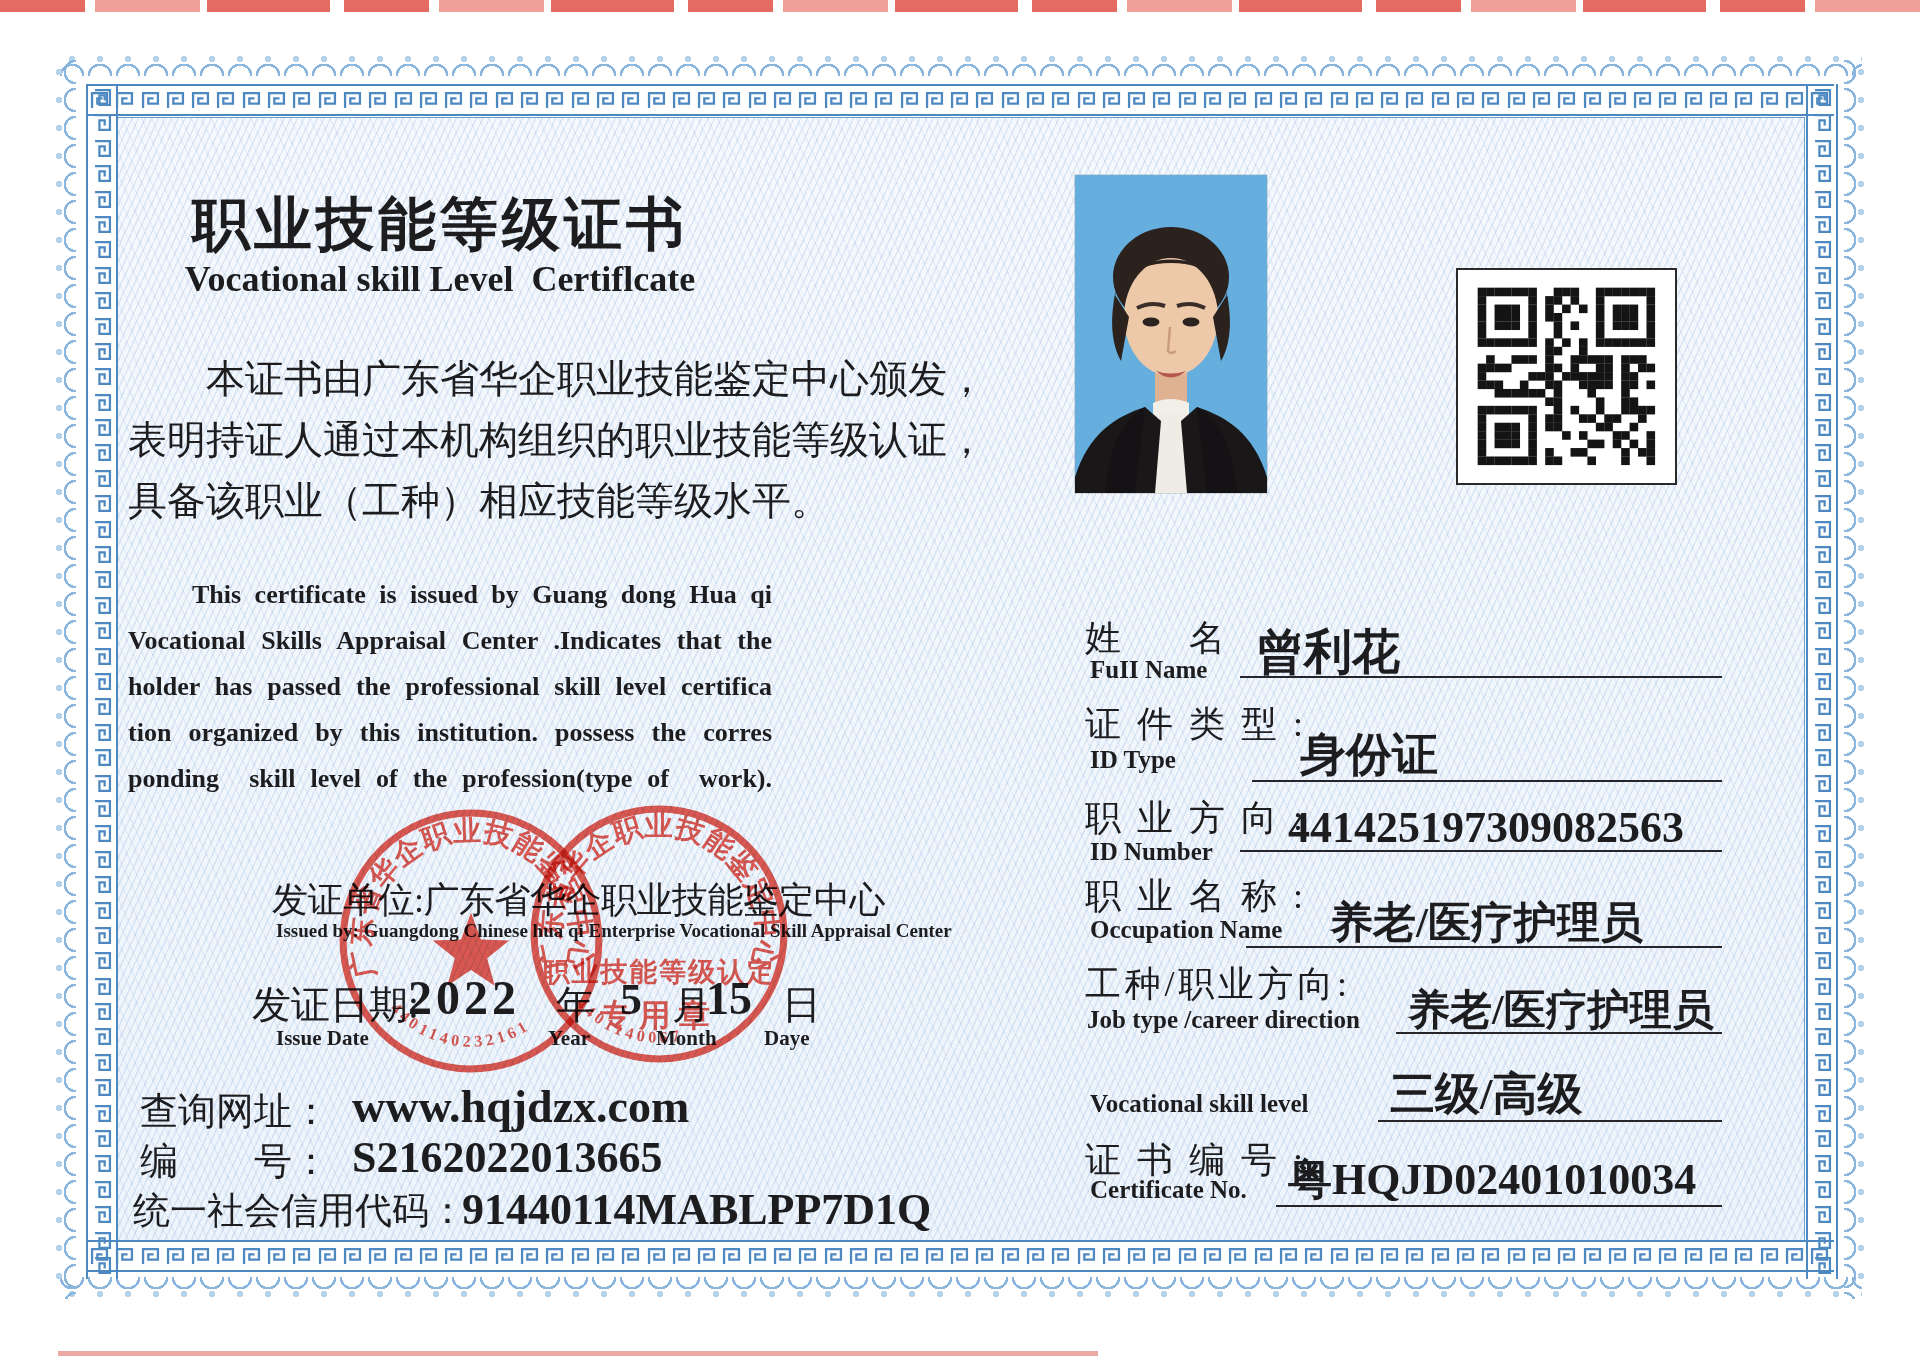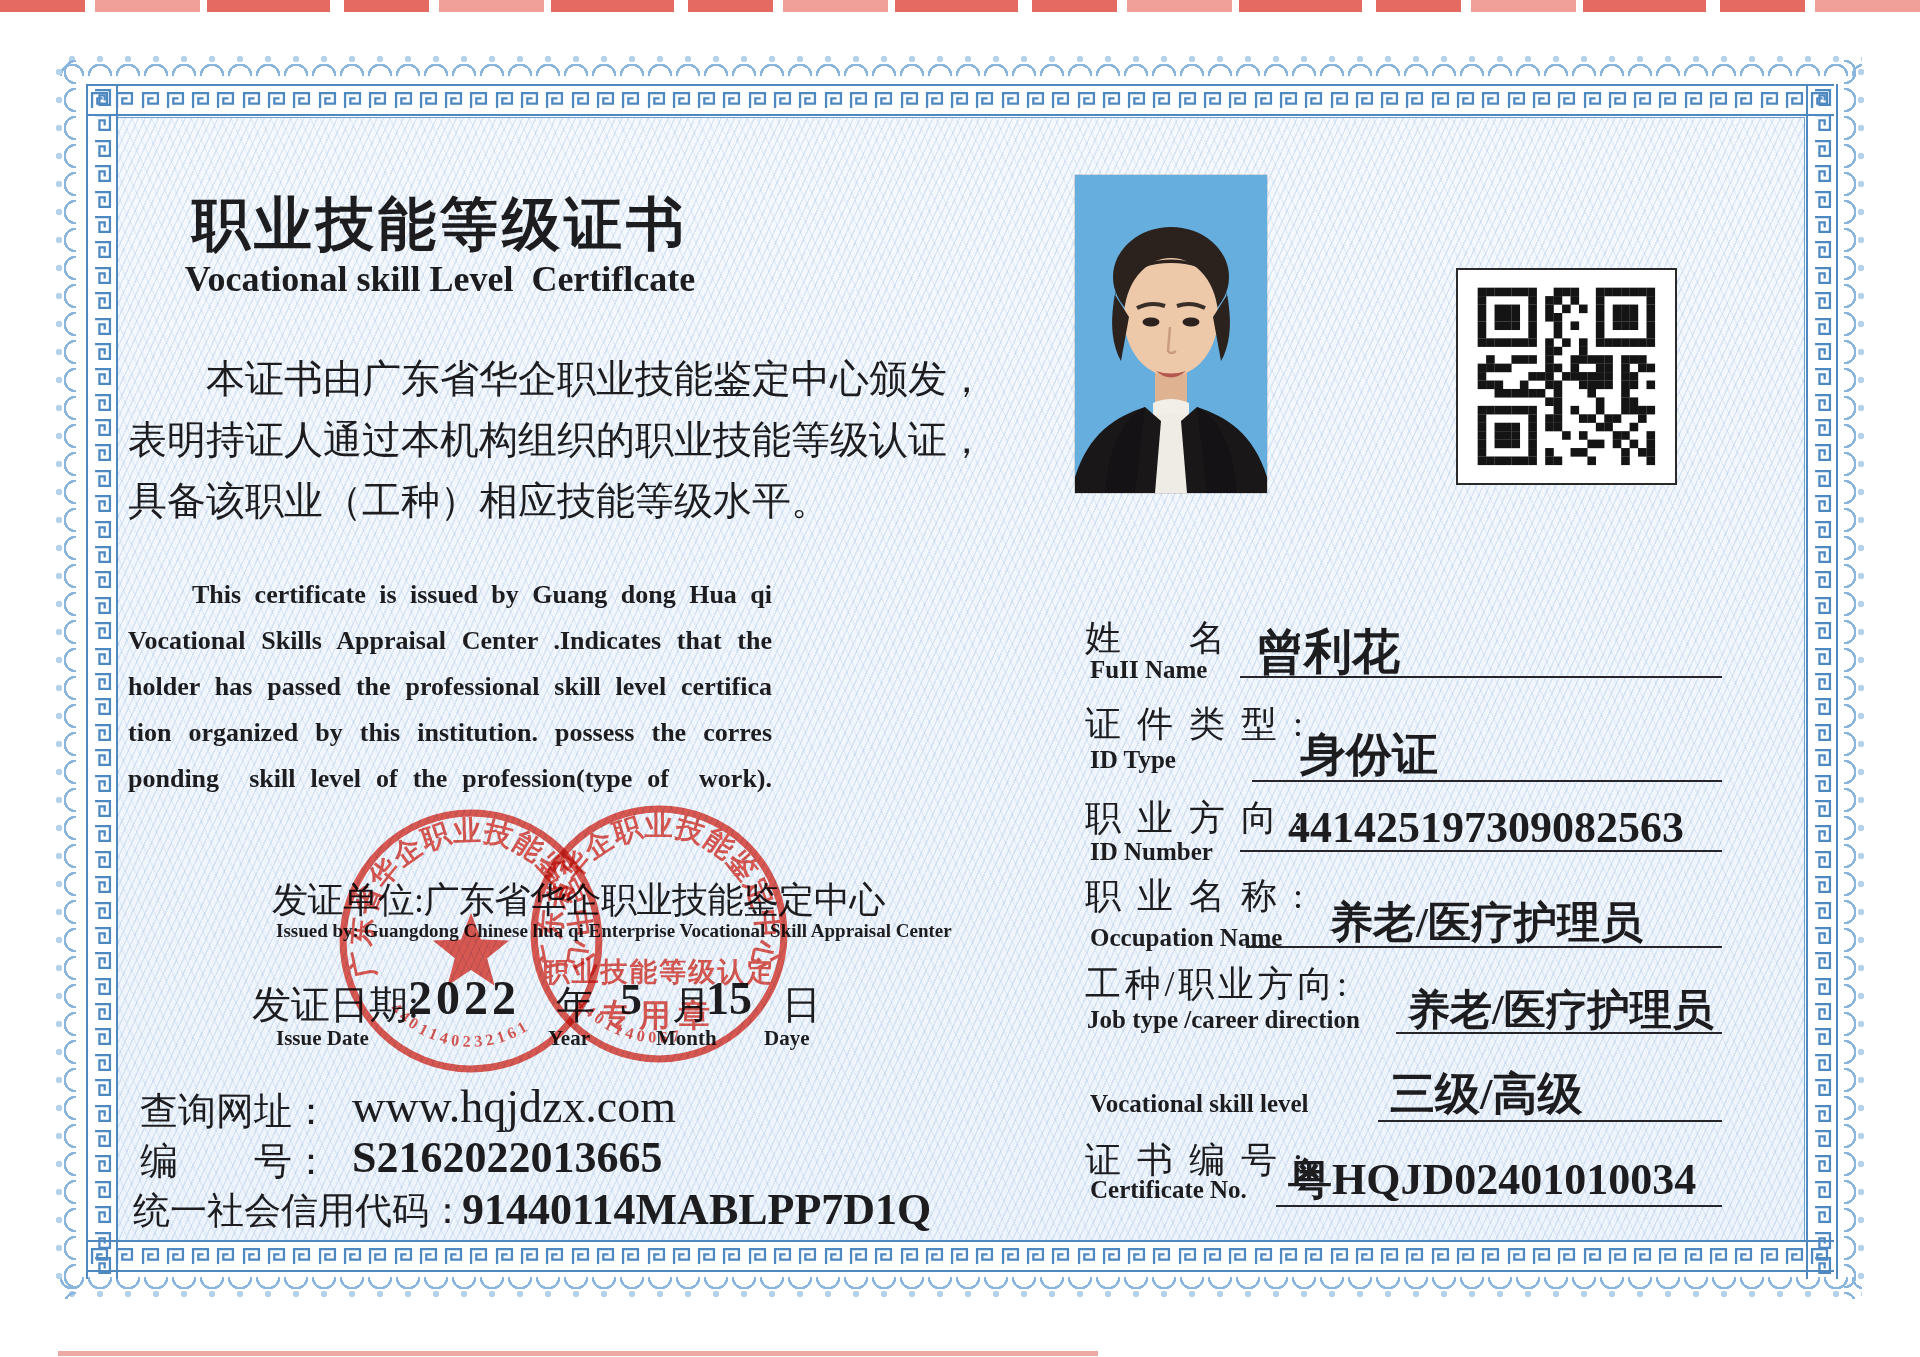--- a/index.html
+++ b/index.html
@@ -82,21 +82,21 @@
   .d-year-cn{left:556px;top:978px;font-size:39px;}
   .d-year-en{left:548px;top:1026px;font-size:21px;font-weight:600;}
   .d-month{left:620px;top:974px;font-size:44px;font-weight:600;}
   .d-month-cn{left:672px;top:978px;font-size:39px;}
   .d-month-en{left:656px;top:1026px;font-size:21px;font-weight:600;}
   .d-day{left:706px;top:972px;font-size:46px;font-weight:600;}
   .d-day-cn{left:782px;top:978px;font-size:39px;}
   .d-day-en{left:764px;top:1026px;font-size:21px;font-weight:600;}
 
   .f-label{font-size:38px;}
-  .f1l{left:140px;top:1086px;} .f1v{left:352px;top:1080px;font-size:46px;font-weight:400;}
+  .f1l{left:140px;top:1086px;} .f1v{left:352px;top:1080px;font-size:46px;font-weight:700;}
   .f2l{left:140px;top:1136px;} .f2v{left:352px;top:1132px;font-size:44px;font-weight:600;}
   .f3l{left:133px;top:1186px;font-size:37px;} .f3v{left:462px;top:1184px;font-size:44px;font-weight:600;}
 
   
   .cnlbl{font-size:36px;display:inline-block;width:218px;text-align:justify;text-align-last:justify;letter-spacing:0;}
   .enlbl{font-size:25px;font-weight:600;}
   .fval{font-weight:600;}
   .uline{position:absolute;border-top:2.5px solid #26262a;z-index:2;}
 
   
@@ -1143,21 +1143,21 @@
   <div class="abs enlbl" style="left:1090px;top:746px;">ID Type</div>
   <div class="abs fval" style="left:1300px;top:724px;font-size:46px;">身份证</div>
   <div class="uline" style="left:1252px;top:780px;width:470px;"></div>
 
   <div class="abs cnlbl" style="left:1085px;top:794px;">职业方向:</div>
   <div class="abs enlbl" style="left:1090px;top:838px;">ID Number</div>
   <div class="abs fval" style="left:1288px;top:802px;font-size:44px;">441425197309082563</div>
   <div class="uline" style="left:1240px;top:850px;width:482px;"></div>
 
   <div class="abs cnlbl" style="left:1085px;top:872px;">职业名称:</div>
-  <div class="abs enlbl" style="left:1090px;top:916px;margin-top:8px;">Occupation Name</div>
+  <div class="abs enlbl" style="left:1090px;top:916px;">Occupation Name</div>
   <div class="abs fval" style="left:1330px;top:894px;font-size:43px;">养老/医疗护理员</div>
   <div class="uline" style="left:1246px;top:946px;width:476px;"></div>
 
   <div class="abs cnlbl" style="left:1085px;top:960px;width:262px;">工种/职业方向:</div>
   <div class="abs enlbl" style="left:1087px;top:1006px;">Job type /career direction</div>
   <div class="abs fval" style="left:1408px;top:982px;font-size:42px;">养老/医疗护理员</div>
   <div class="uline" style="left:1396px;top:1032px;width:326px;"></div>
 
   <div class="abs enlbl" style="left:1090px;top:1090px;">Vocational skill level</div>
   <div class="abs fval" style="left:1390px;top:1064px;font-size:45px;">三级/高级</div>

